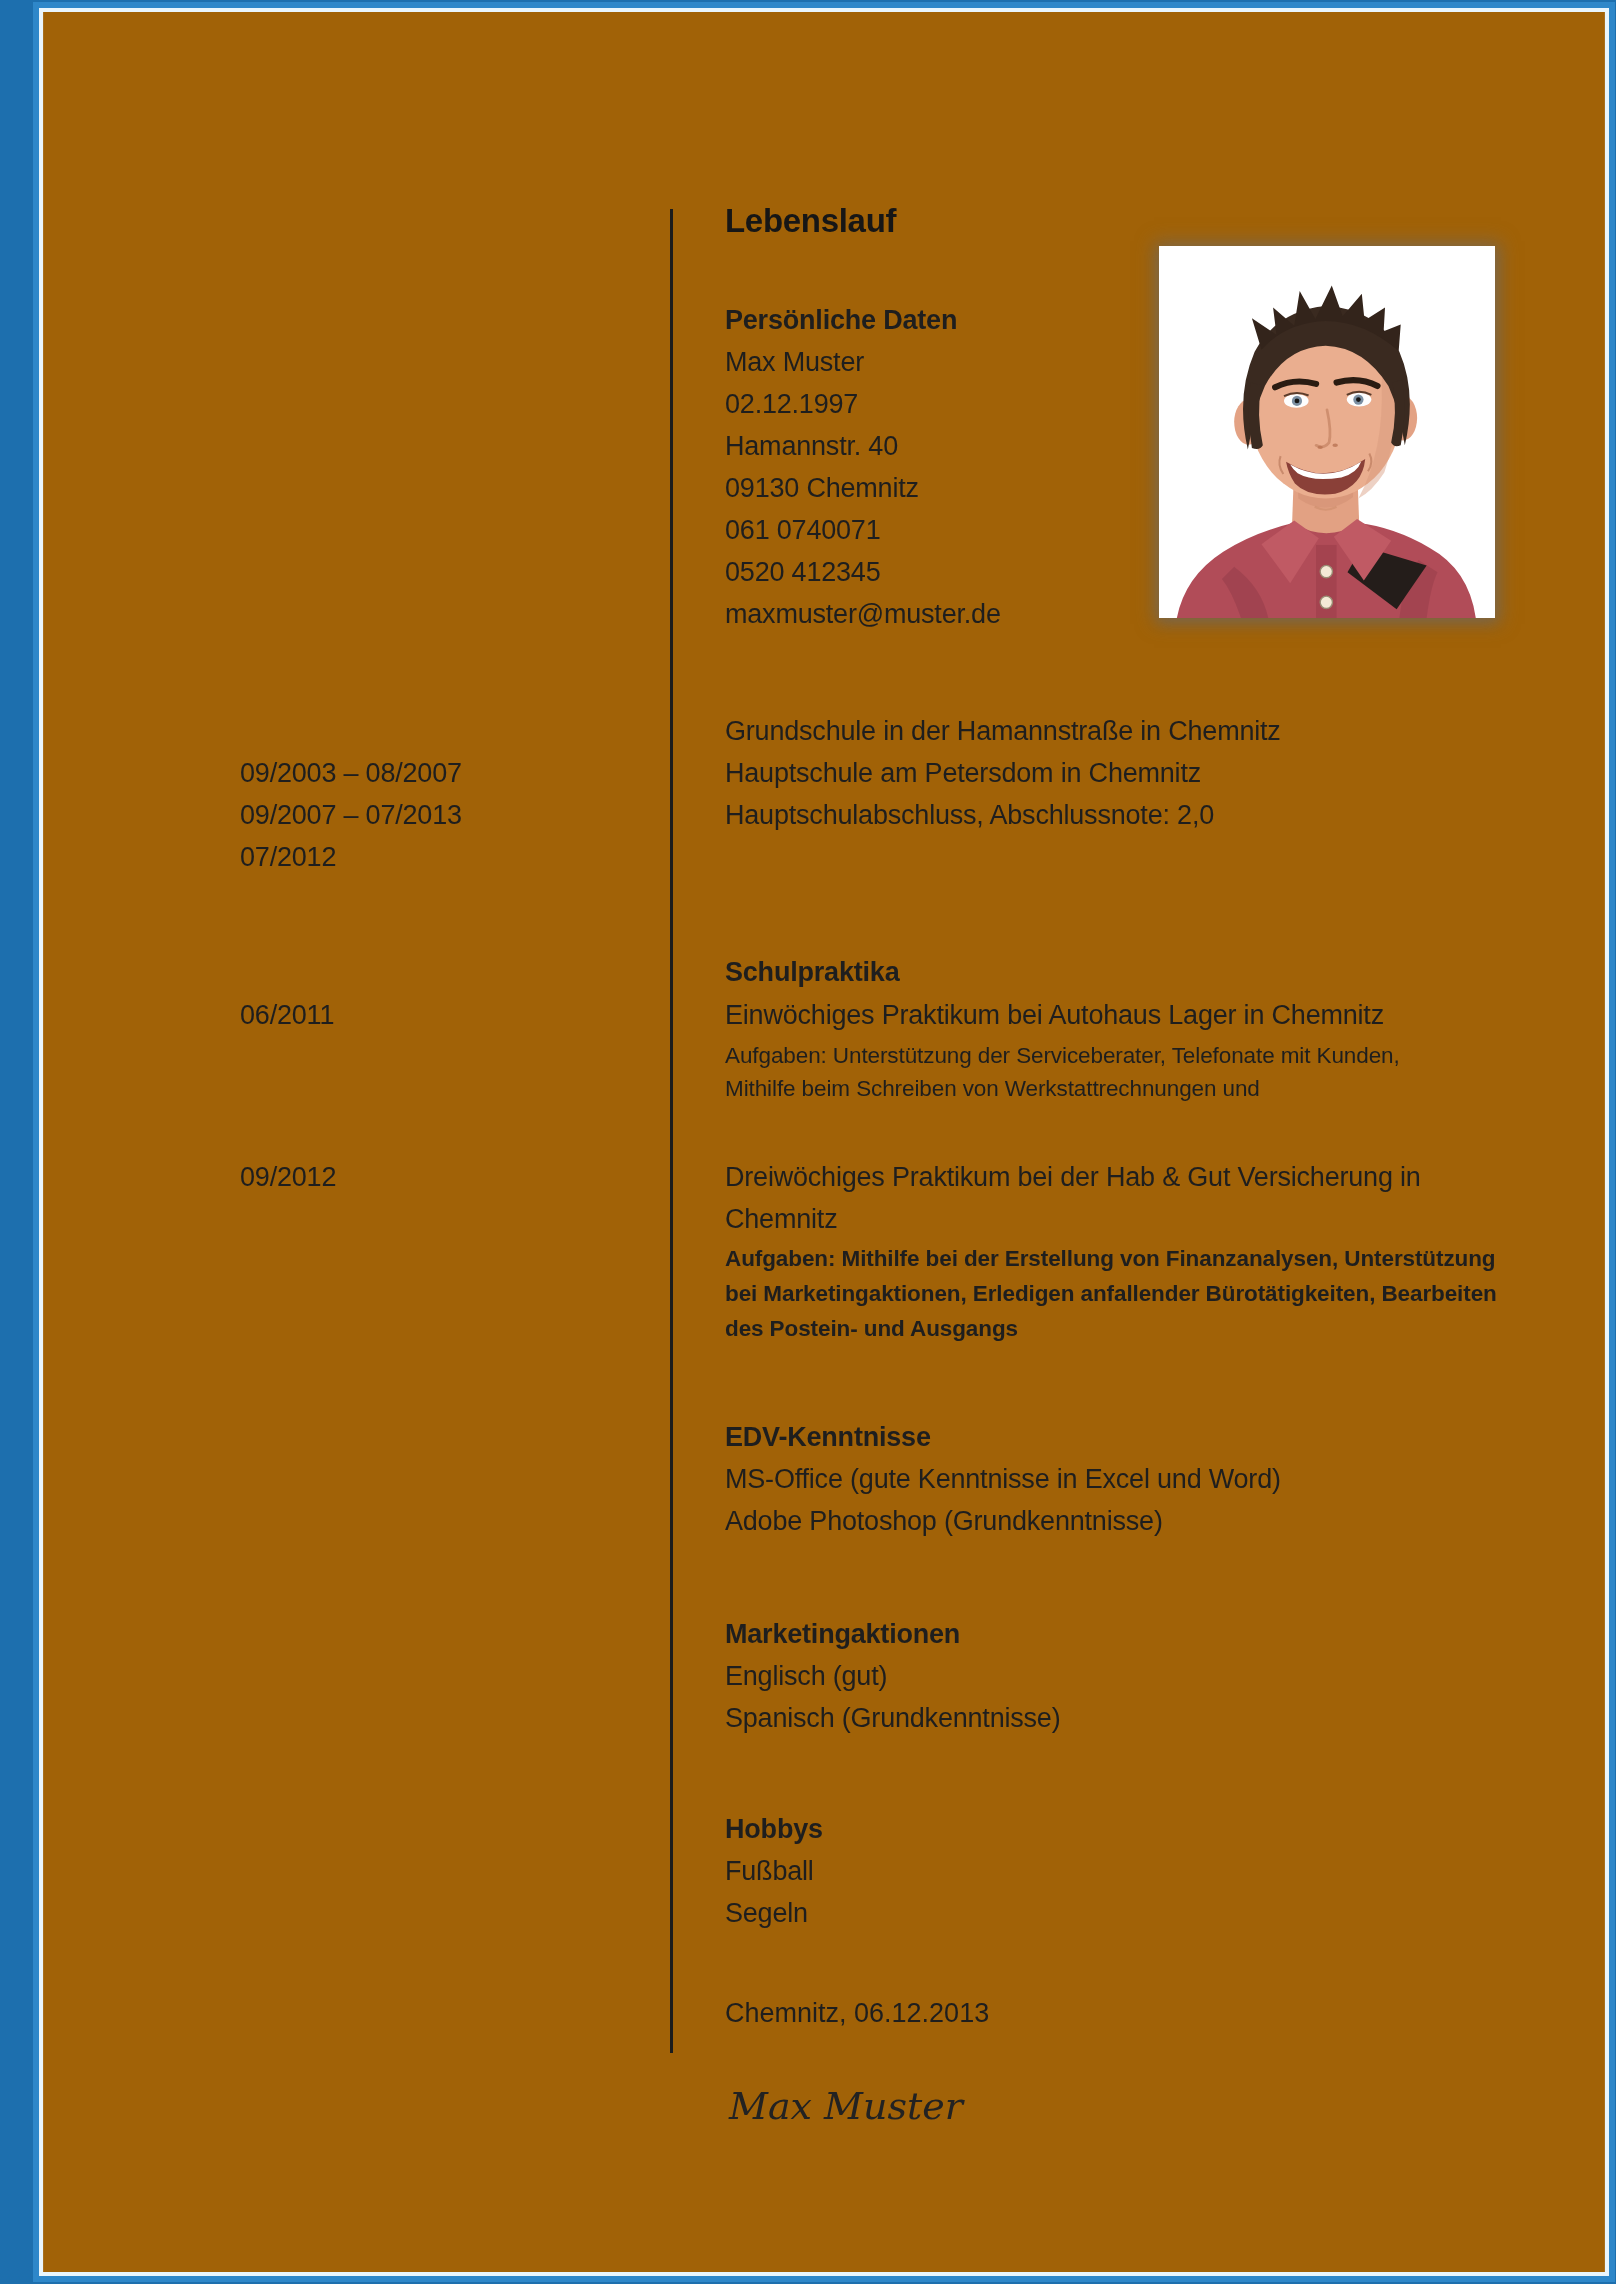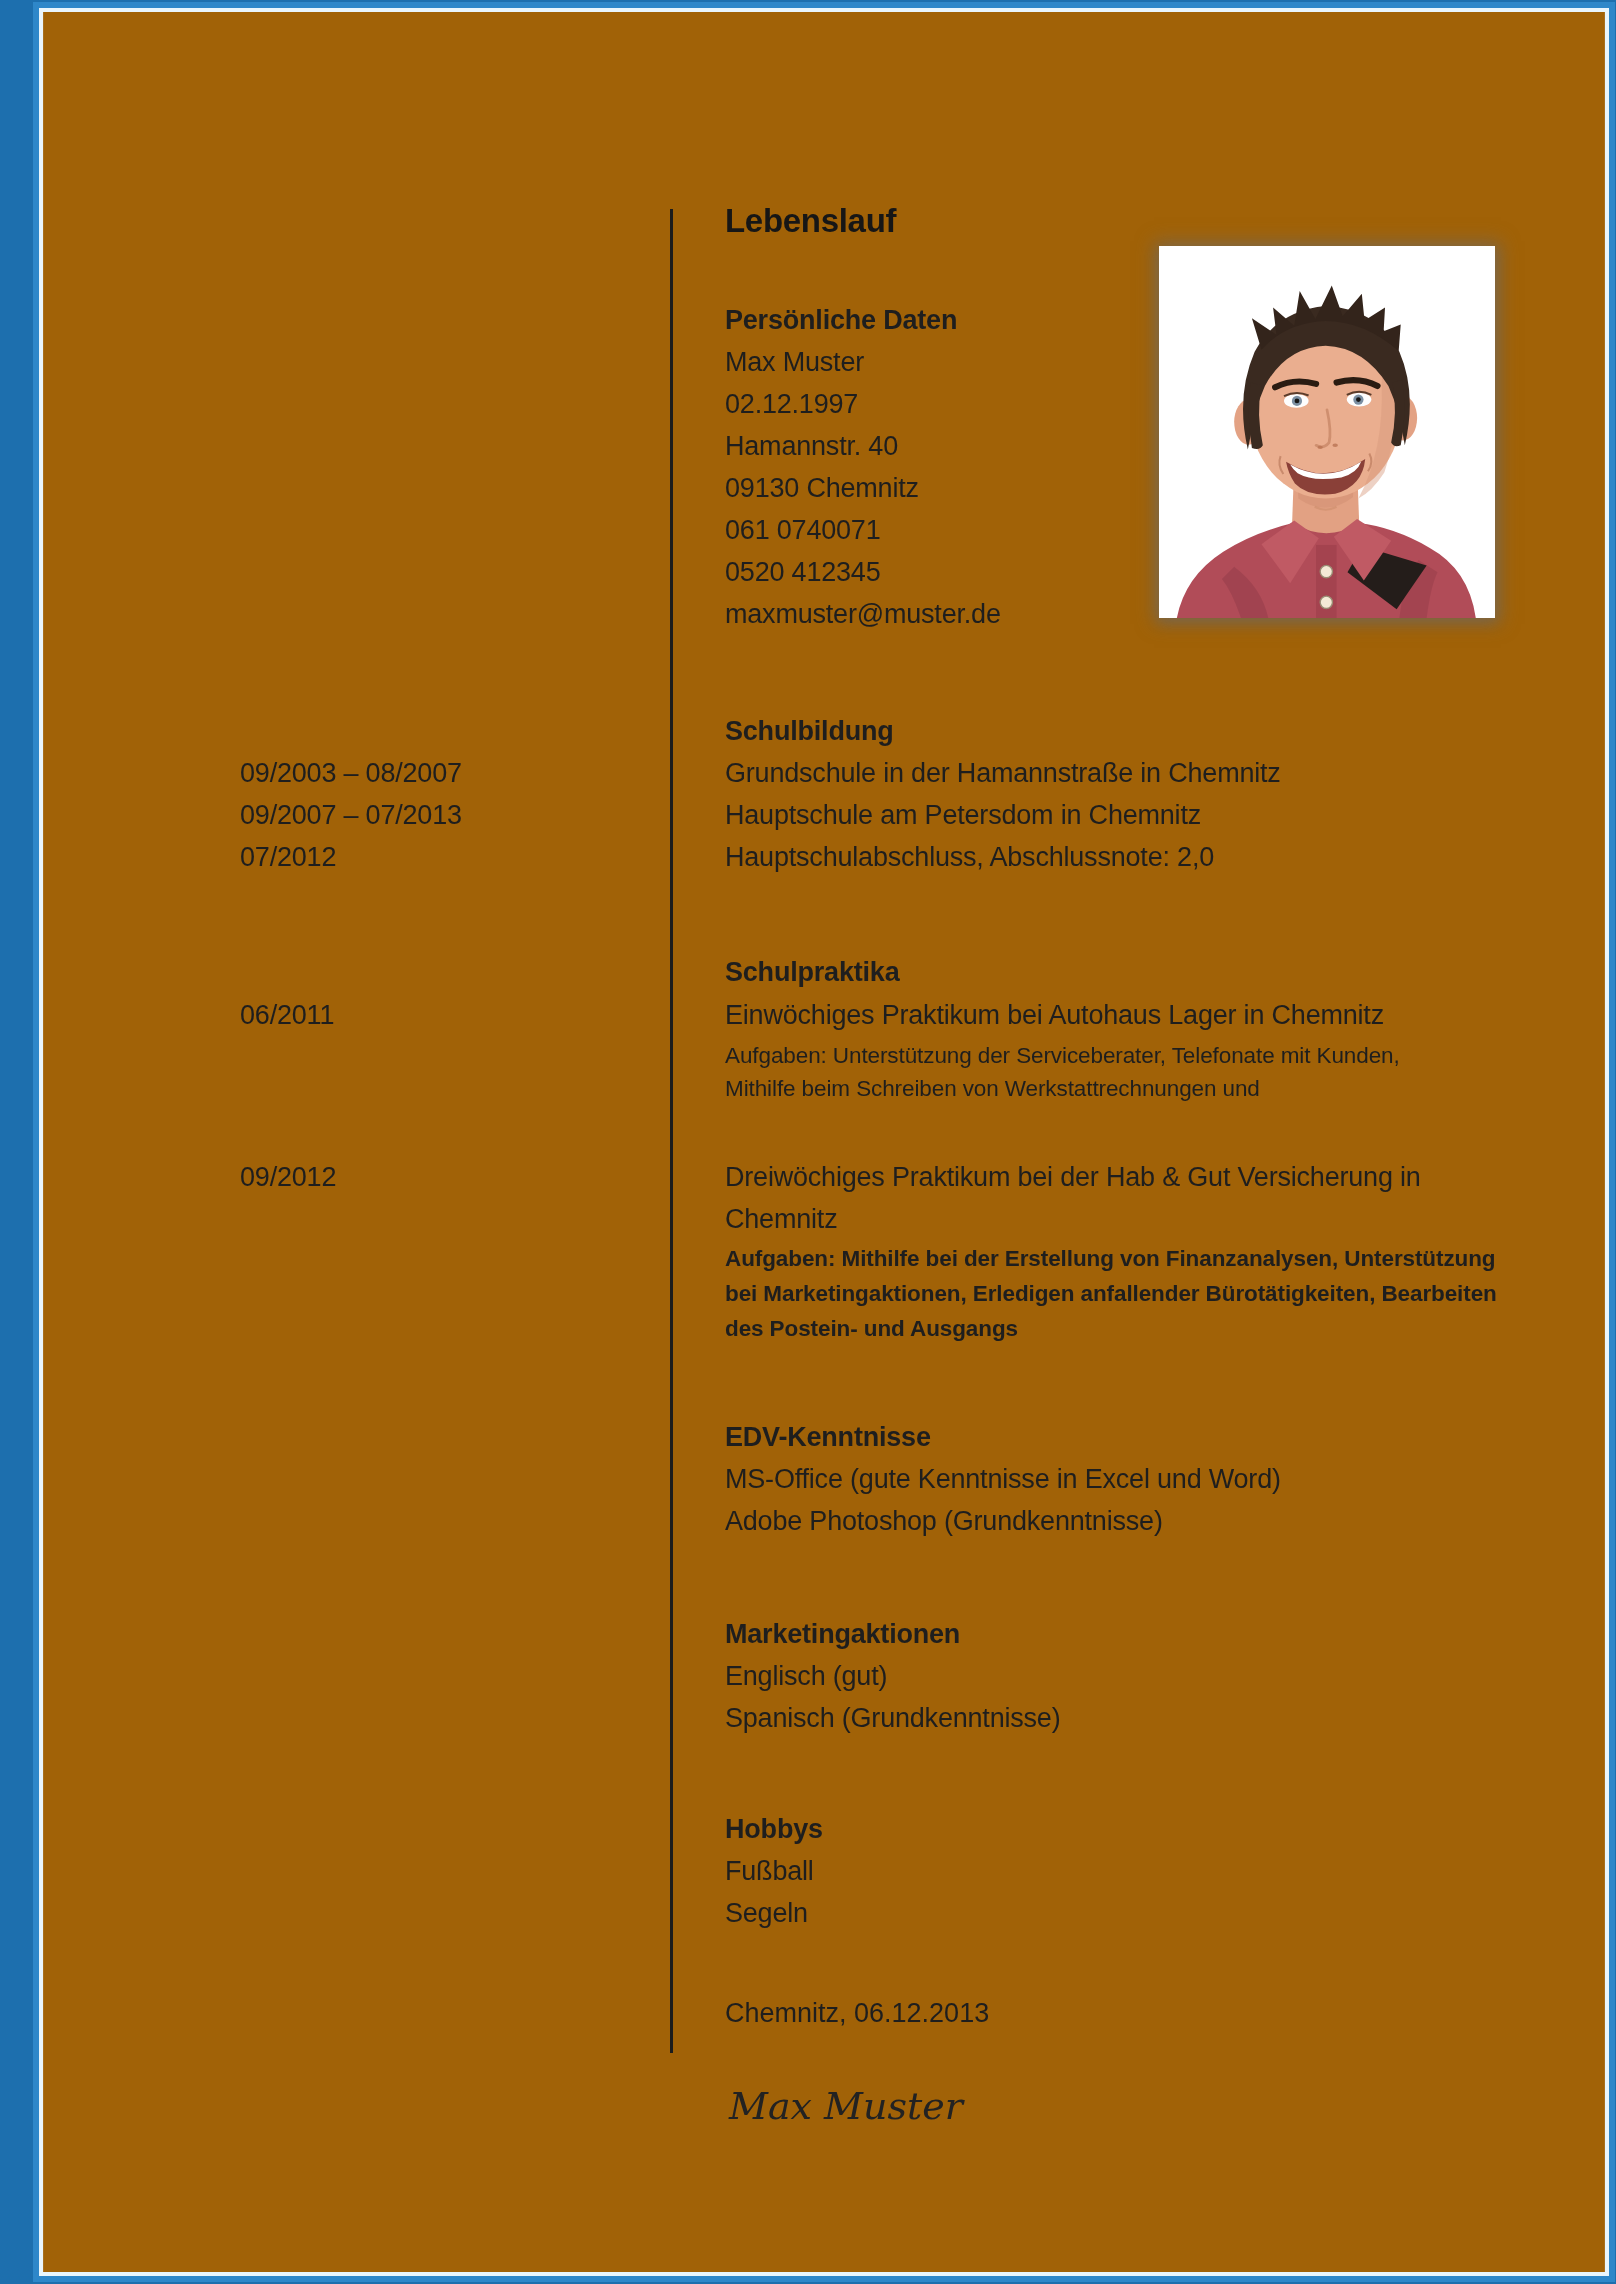--- a/index.html
+++ b/index.html
@@ -111,21 +111,20 @@
       <div class="line">Max Muster</div>
       <div class="line">02.12.1997</div>
       <div class="line">Hamannstr. 40</div>
       <div class="line">09130 Chemnitz</div>
       <div class="line">061 0740071</div>
       <div class="line">0520 412345</div>
       <div class="line">maxmuster@muster.de</div>
     </section>
 
     <section class="abs body-txt" style="left:686px;top:702px;">
-      <div class="line bold">Schulbildung</div>
       <div class="line">Grundschule in der Hamannstraße in Chemnitz</div>
       <div class="line">Hauptschule am Petersdom in Chemnitz</div>
       <div class="line">Hauptschulabschluss, Abschlussnote: 2,0</div>
     </section>
     <div class="abs body-txt dates" style="left:201px;top:744px;">
       <div class="line">09/2003 – 08/2007</div>
       <div class="line">09/2007 – 07/2013</div>
       <div class="line">07/2012</div>
     </div>
 

